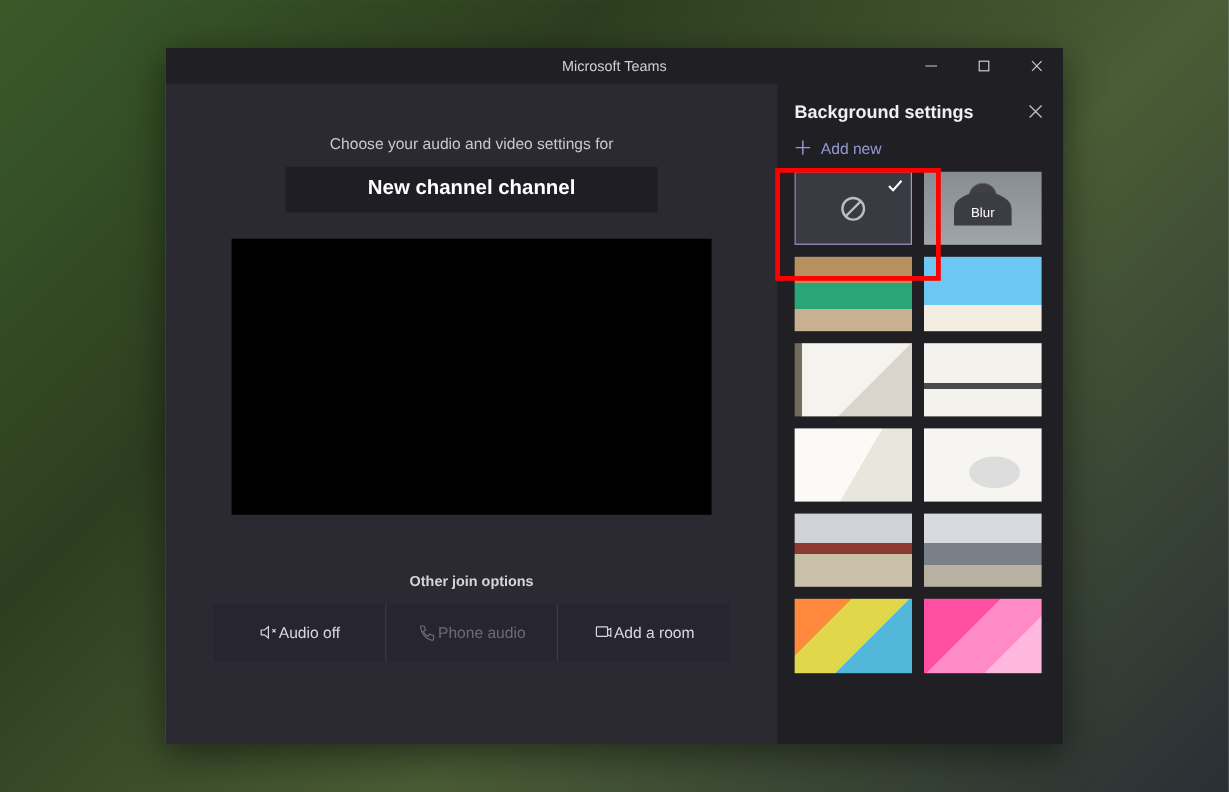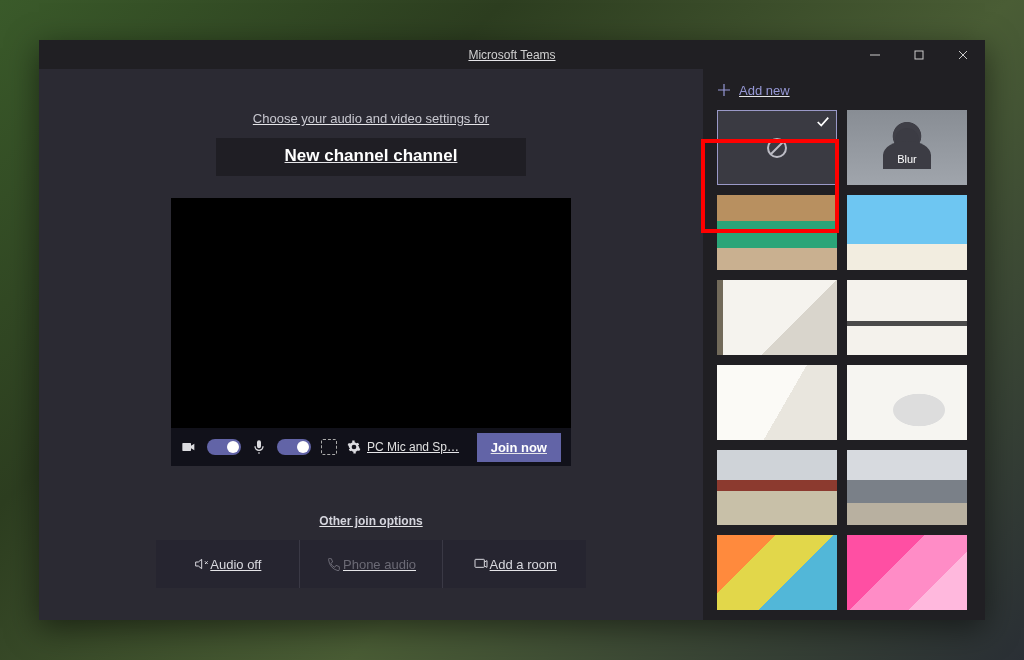--- a/index.html
+++ b/index.html
@@ -2,22 +2,22 @@
 <html><head>
 <meta charset="utf-8">
 <style>
   * { box-sizing: border-box; margin: 0; padding: 0; font-family: "Segoe UI", -apple-system, sans-serif; }
   html, body { width: 1024px; height: 660px; overflow: hidden; }
   body {
     background: linear-gradient(135deg, #3a5a2a 0%, #2d3e20 30%, #4a5d35 60%, #2a2f35 100%);
     display: flex; align-items: center; justify-content: center;
   }
   .window {
-    width: 946px; height: 580px; background: #737373; color: #e5e5e8;
-    display: flex; flex-direction: column; box-shadow: 0 8px 30px rgba(0,0,0,.5); text-decoration: underline;
+    width: 748px; height: 580px; background: #737373; color: #e5e5e8;
+    display: flex; flex-direction: column; box-shadow: 0 8px 30px rgba(0,0,0,.5);
   }
   .titlebar {
     height: 30px; background: #201f23; display: flex; align-items: center; justify-content: center; position: relative;
   }
   .titlebar .title { font-size: 12px; color: #d0d0d0; }
   .win-controls { position: absolute; right: 0; top: 0; display: flex; height: 30px; }
   .win-btn { width: 44px; display: flex; align-items: center; justify-content: center; color: #ccc; font-size: 12px; cursor: default; }
   .content { flex: 1; display: flex; background: #2b2a33; }
   
   .join-panel { flex: 1; display: flex; flex-direction: column; align-items: center; padding: 42px 40px 20px 40px; }
@@ -129,38 +129,20 @@
     </div>
   </div>
 
   <div class="content">
 
     <div class="join-panel">
       <div class="prompt">Choose your audio and video settings for</div>
       <div class="meeting-title-box">New channel channel</div>
       <div class="video-preview"></div>
 
-      <div class="controls-bar">
-        <svg class="ctl-icon" viewBox="0 0 24 24">
-            <path d="M3 6h11a1 1 0 011 1v3l5-3v10l-5-3v3a1 1 0 01-1 1H3a1 1 0 01-1-1V7a1 1 0 011-1z"></path>
-          </svg>
-        <div class="toggle"></div>
-        <svg class="ctl-icon" viewBox="0 0 24 24">
-            <path d="M12 2a3 3 0 013 3v6a3 3 0 11-6 0V5a3 3 0 013-3zm7 9a7 7 0 01-14 0h2a5 5 0 0010 0h2zM11 20h2v2h-2z"></path>
-          </svg>
-        <div class="toggle"></div>
-        <div class="bg-effects-icon"></div>
-        <div class="device-menu">
-          <svg viewBox="0 0 24 24">
-              <path d="M12 8a4 4 0 100 8 4 4 0 000-8zm9 4a9 9 0 01-.2 1.9l2.1 1.6-2 3.4-2.5-1a8 8 0 01-3.3 1.9L15 23h-4l-.1-2.7a8 8 0 01-3.3-1.9l-2.5 1-2-3.4 2.1-1.6A9 9 0 013 12a9 9 0 01.2-1.9L1.1 8.5l2-3.4 2.5 1A8 8 0 018.9 4.2L9 1h4l.1 2.7a8 8 0 013.3 1.9l2.5-1 2 3.4-2.1 1.6A9 9 0 0121 12z"></path>
-            </svg>
-          <span>PC Mic and Sp…</span>
-        </div>
-        <button class="join-btn">Join now</button>
-      </div>
 
       <div class="other-options-label">Other join options</div>
       <div class="options-row">
         <div class="option-btn">
           <svg viewBox="0 0 24 24" fill="none" stroke="#d8d8de" stroke-width="1.5">
               <path d="M4 9v6h4l5 4V5L8 9H4z"></path>
               <path d="M18 8l4 4m0-4l-4 4"></path>
             </svg>
           <span>Audio off</span>
         </div>
@@ -174,20 +156,28 @@
           <svg viewBox="0 0 24 24" fill="none" stroke="#d8d8de" stroke-width="1.5">
               <rect x="3" y="5" width="14" height="12" rx="1"></rect>
               <path d="M17 9l4-2v10l-4-2"></path>
             </svg>
           <span>Add a room</span>
         </div>
       </div>
     </div>
 
     <div class="bg-panel" style="position:relative;">
+      <div class="bg-header">
+        <span class="bg-title">Background settings</span>
+        <div class="close-panel">
+          <svg viewBox="0 0 12 12" width="12" height="12">
+              <path d="M1 1l10 10M11 1L1 11" stroke="#bbb" stroke-width="1.2"></path>
+            </svg>
+        </div>
+      </div>
       <div class="add-new">
         <svg viewBox="0 0 14 14" fill="none" stroke-width="1.2">
             <path d="M7 1v12M1 7h12"></path>
           </svg>
         <span>Add new</span>
       </div>
 
       <div class="bg-grid-wrap">
         <div class="bg-grid">
           <div class="bg-tile none">

